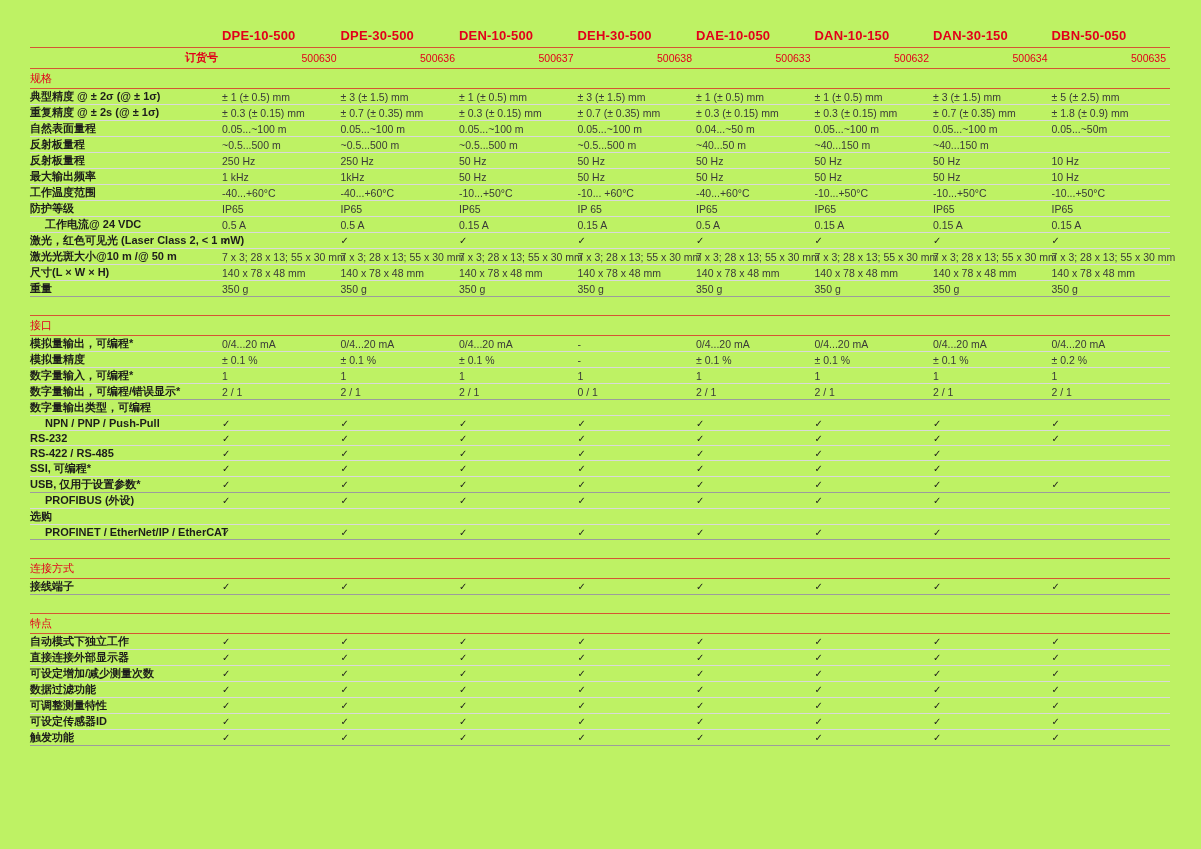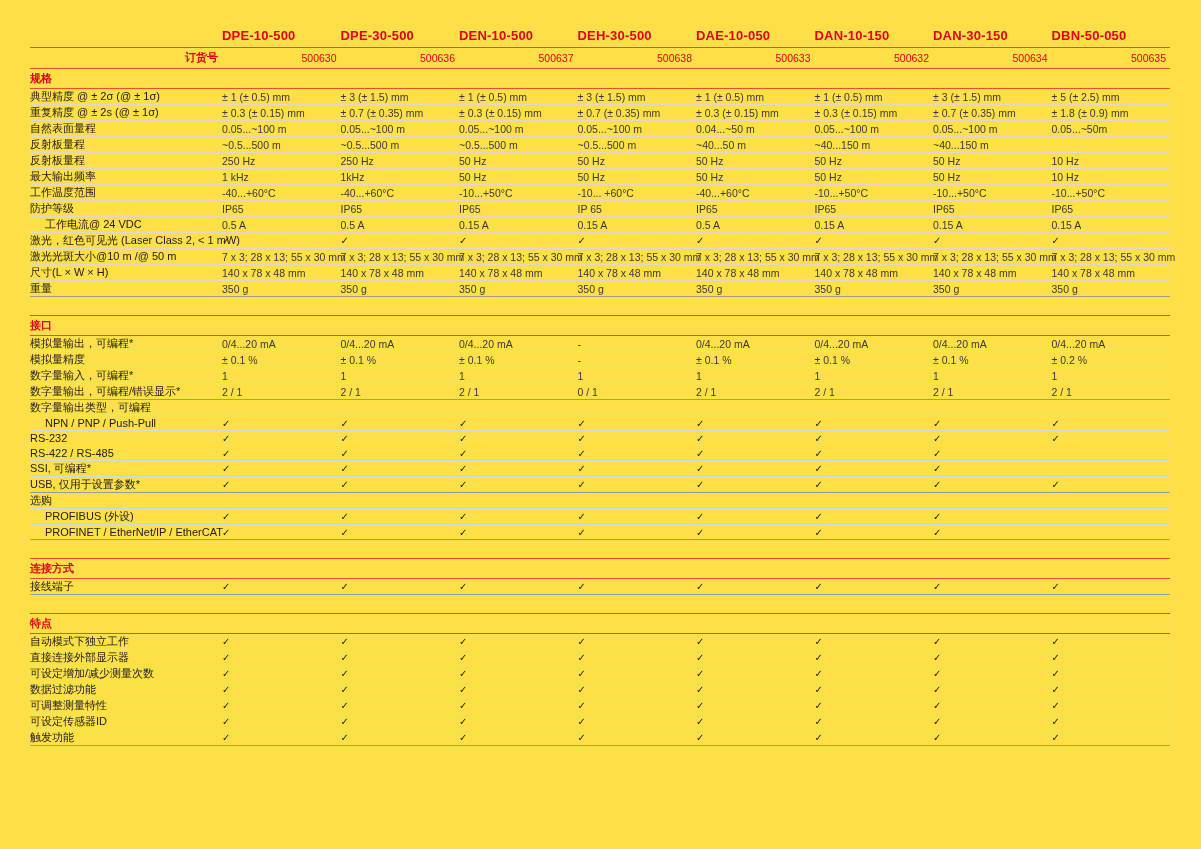--- a/index.html
+++ b/index.html
@@ -6,39 +6,39 @@
     --red:#e2001a;
     --red-line:rgba(226,0,26,0.65);
     --gray-line:#d9d9d9;
     --gray-strong:#9c9c9c;
     --label-color:#1d1d1b;
     --value-color:#3a3a38;
   }
   *{box-sizing:border-box;}
   html,body{margin:0;padding:0;background:#fff;}
   body{font-family:"Liberation Sans","DejaVu Sans",sans-serif;}
-  .page{width:1201px;height:849px;overflow:hidden;background:#fde047;padding:26px 30px 8px 30px;}
+  .page{width:1201px;height:849px;overflow:hidden;background:#bef264;padding:26px 30px 8px 30px;}
   table{border-collapse:collapse;table-layout:fixed;width:1140px;}
   td{padding:0;vertical-align:middle;overflow:visible;}
 
   
   .product-row td{border-bottom:1.5px solid var(--red-line);padding:2px 4px 4px 0;}
   .product-cell{color:var(--red);font-weight:bold;font-size:13px;white-space:nowrap;letter-spacing:0.2px;}
   .order-row td{border-bottom:1.5px solid var(--red-line);padding:2px 4px 3px 0;height:13px;text-align:right;}
   .order-label{color:var(--red);font-weight:bold;font-size:11px;white-space:nowrap;}
   .order-cell{color:var(--red);font-size:10.5px;white-space:nowrap;}
 
   
   .gap-row td{height:19px;border:none;}
-  .section-title{color:var(--red);font-weight:bold;font-size:11px;padding:2px 0;border-bottom:1.5px solid var(--red-line);white-space:nowrap;}
+  .section-title{color:var(--red);font-weight:normal;font-size:11px;padding:2px 0;border-bottom:1.5px solid var(--red-line);white-space:nowrap;}
   tbody.section:not(.first) .section-title{border-top:1.5px solid var(--red-line);}
 
   
   .data-row td{border-bottom:1px solid var(--gray-line);height:15px;}
-  .data-row .label-cell{font-size:11px;color:var(--label-color);white-space:nowrap;padding-right:2px;}
+  .data-row .label-cell{font-size:11px;color:var(--label-color);white-space:nowrap;padding-right:2px;font-weight:bold;}
   .label-cell.indent{padding-left:15px;}
   .value-cell{font-size:10.5px;color:var(--value-color);white-space:nowrap;padding-right:3px;}
   .value-cell.check{font-size:10px;color:var(--label-color);}
   .end-row td{border-bottom:1px solid var(--gray-strong);}
 </style>
 </head>
 <body>
 
 <div class="page">
   <table aria-label="">
@@ -335,40 +335,40 @@
           <td class="label-cell">USB, 仅用于设置参数*</td>
           <td class="value-cell check">✓</td>
           <td class="value-cell check">✓</td>
           <td class="value-cell check">✓</td>
           <td class="value-cell check">✓</td>
           <td class="value-cell check">✓</td>
           <td class="value-cell check">✓</td>
           <td class="value-cell check">✓</td>
           <td class="value-cell check">✓</td>
         </tr>
+        <tr class="data-row">
+          <td class="label-cell indent">PROFIBUS (外设)</td>
+          <td class="value-cell check">✓</td>
+          <td class="value-cell check">✓</td>
+          <td class="value-cell check">✓</td>
+          <td class="value-cell check">✓</td>
+          <td class="value-cell check">✓</td>
+          <td class="value-cell check">✓</td>
+          <td class="value-cell check">✓</td>
+          <td class="value-cell"></td>
+        </tr>
         <tr class="data-row group-row">
           <td class="label-cell">选购</td>
           <td class="value-cell"></td>
           <td class="value-cell"></td>
           <td class="value-cell"></td>
           <td class="value-cell"></td>
           <td class="value-cell"></td>
           <td class="value-cell"></td>
           <td class="value-cell"></td>
-          <td class="value-cell"></td>
-        </tr>
-        <tr class="data-row">
-          <td class="label-cell indent">PROFIBUS (外设)</td>
-          <td class="value-cell check">✓</td>
-          <td class="value-cell check">✓</td>
-          <td class="value-cell check">✓</td>
-          <td class="value-cell check">✓</td>
-          <td class="value-cell check">✓</td>
-          <td class="value-cell check">✓</td>
-          <td class="value-cell check">✓</td>
           <td class="value-cell"></td>
         </tr>
         <tr class="data-row end-row">
           <td class="label-cell indent">PROFINET / EtherNet/IP / EtherCAT</td>
           <td class="value-cell check">✓</td>
           <td class="value-cell check">✓</td>
           <td class="value-cell check">✓</td>
           <td class="value-cell check">✓</td>
           <td class="value-cell check">✓</td>
           <td class="value-cell check">✓</td>

